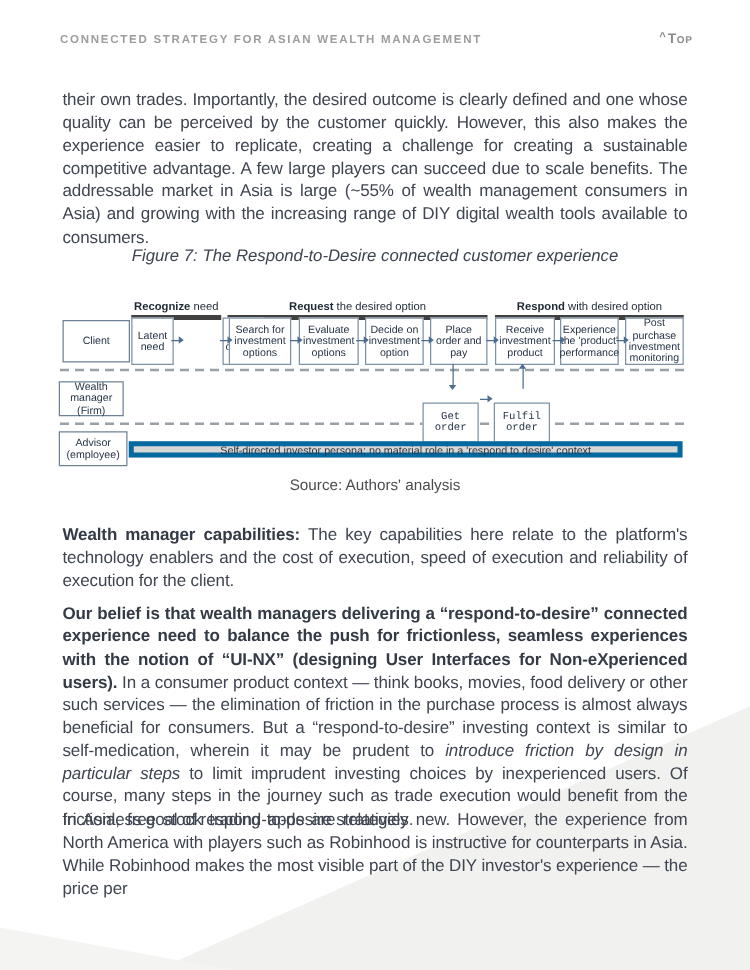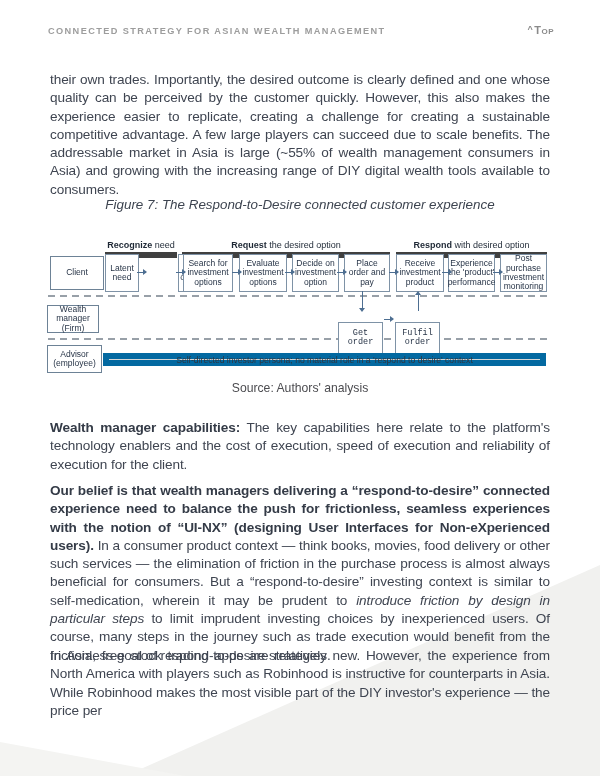--- a/index.html
+++ b/index.html
@@ -23,40 +23,40 @@
   .hdr-top .caret{font-size:9px;vertical-align:2px;margin-right:1px;}
   
   .para{position:absolute;left:50px;width:500px;text-align:justify;
         font-size:13.6px;line-height:18.3px;color:#3f4551;letter-spacing:-0.1px;}
   .para b{color:#343b47;}
   .caption{position:absolute;left:50px;width:500px;text-align:center;font-style:italic;
            font-size:13.4px;color:#3d4450;}
   .source{position:absolute;left:50px;width:500px;text-align:center;font-size:12.2px;color:#4c4c50;}
   .pageno{position:absolute;left:0;width:600px;text-align:center;font-size:13px;color:#9b9b9b;}
   
-  .ghead{position:absolute;top:240px;height:12px;border-bottom:6px solid #404040;
+  .ghead{position:absolute;top:240px;height:12px;border-bottom:4px solid #404040;
          text-align:center;font-size:9px;line-height:10px;color:#1e2835;white-space:nowrap;}
   .box{position:absolute;box-sizing:border-box;border:1px solid #7e92a6;background:#fff;
        display:flex;align-items:center;justify-content:center;text-align:center;
        font-size:8.5px;line-height:9.4px;color:#273447;padding:1px;}
   .lanebox{border:1px solid #6d8296;}
   .step1{top:254px;height:38px;}
   .step2{top:322px;height:32px;font-family:Liberation Mono, monospace;}
   .harrow{position:absolute;width:9px;height:1px;background:#4d6e91;}
   .harrow::after{content:"";position:absolute;right:-1px;top:-3px;width:0;height:0;
     border-left:4px solid #4d6e91;border-top:3px solid transparent;border-bottom:3px solid transparent;}
   .vline{position:absolute;width:1px;background:#4d6e91;}
   .vline.down::after{content:"";position:absolute;left:-3px;bottom:-3px;width:0;height:0;
     border-top:4px solid #4d6e91;border-left:3px solid transparent;border-right:3px solid transparent;}
   .vline.up::before{content:"";position:absolute;left:-3px;top:-3px;width:0;height:0;
     border-bottom:4px solid #4d6e91;border-left:3px solid transparent;border-right:3px solid transparent;}
   .dash{position:absolute;left:48px;width:504px;height:2px;
     background:repeating-linear-gradient(90deg,#98a0a8 0 7px,transparent 7px 12px);}
   .banner{position:absolute;left:103px;top:353px;width:443px;height:13px;box-sizing:border-box;
-    background:#d7d7d6;border:6px solid #0369a1;display:flex;align-items:center;justify-content:center;
+    background:#d7d7d6;border:4px solid #0369a1;display:flex;align-items:center;justify-content:center;
     font-size:8.6px;color:#2f3640;white-space:nowrap;}
 </style>
 </head>
 <body>
 
 <div id="page">
   <div class="wedge-right"></div>
   <div class="wedge-left"></div>
 
   <div class="hdr">

